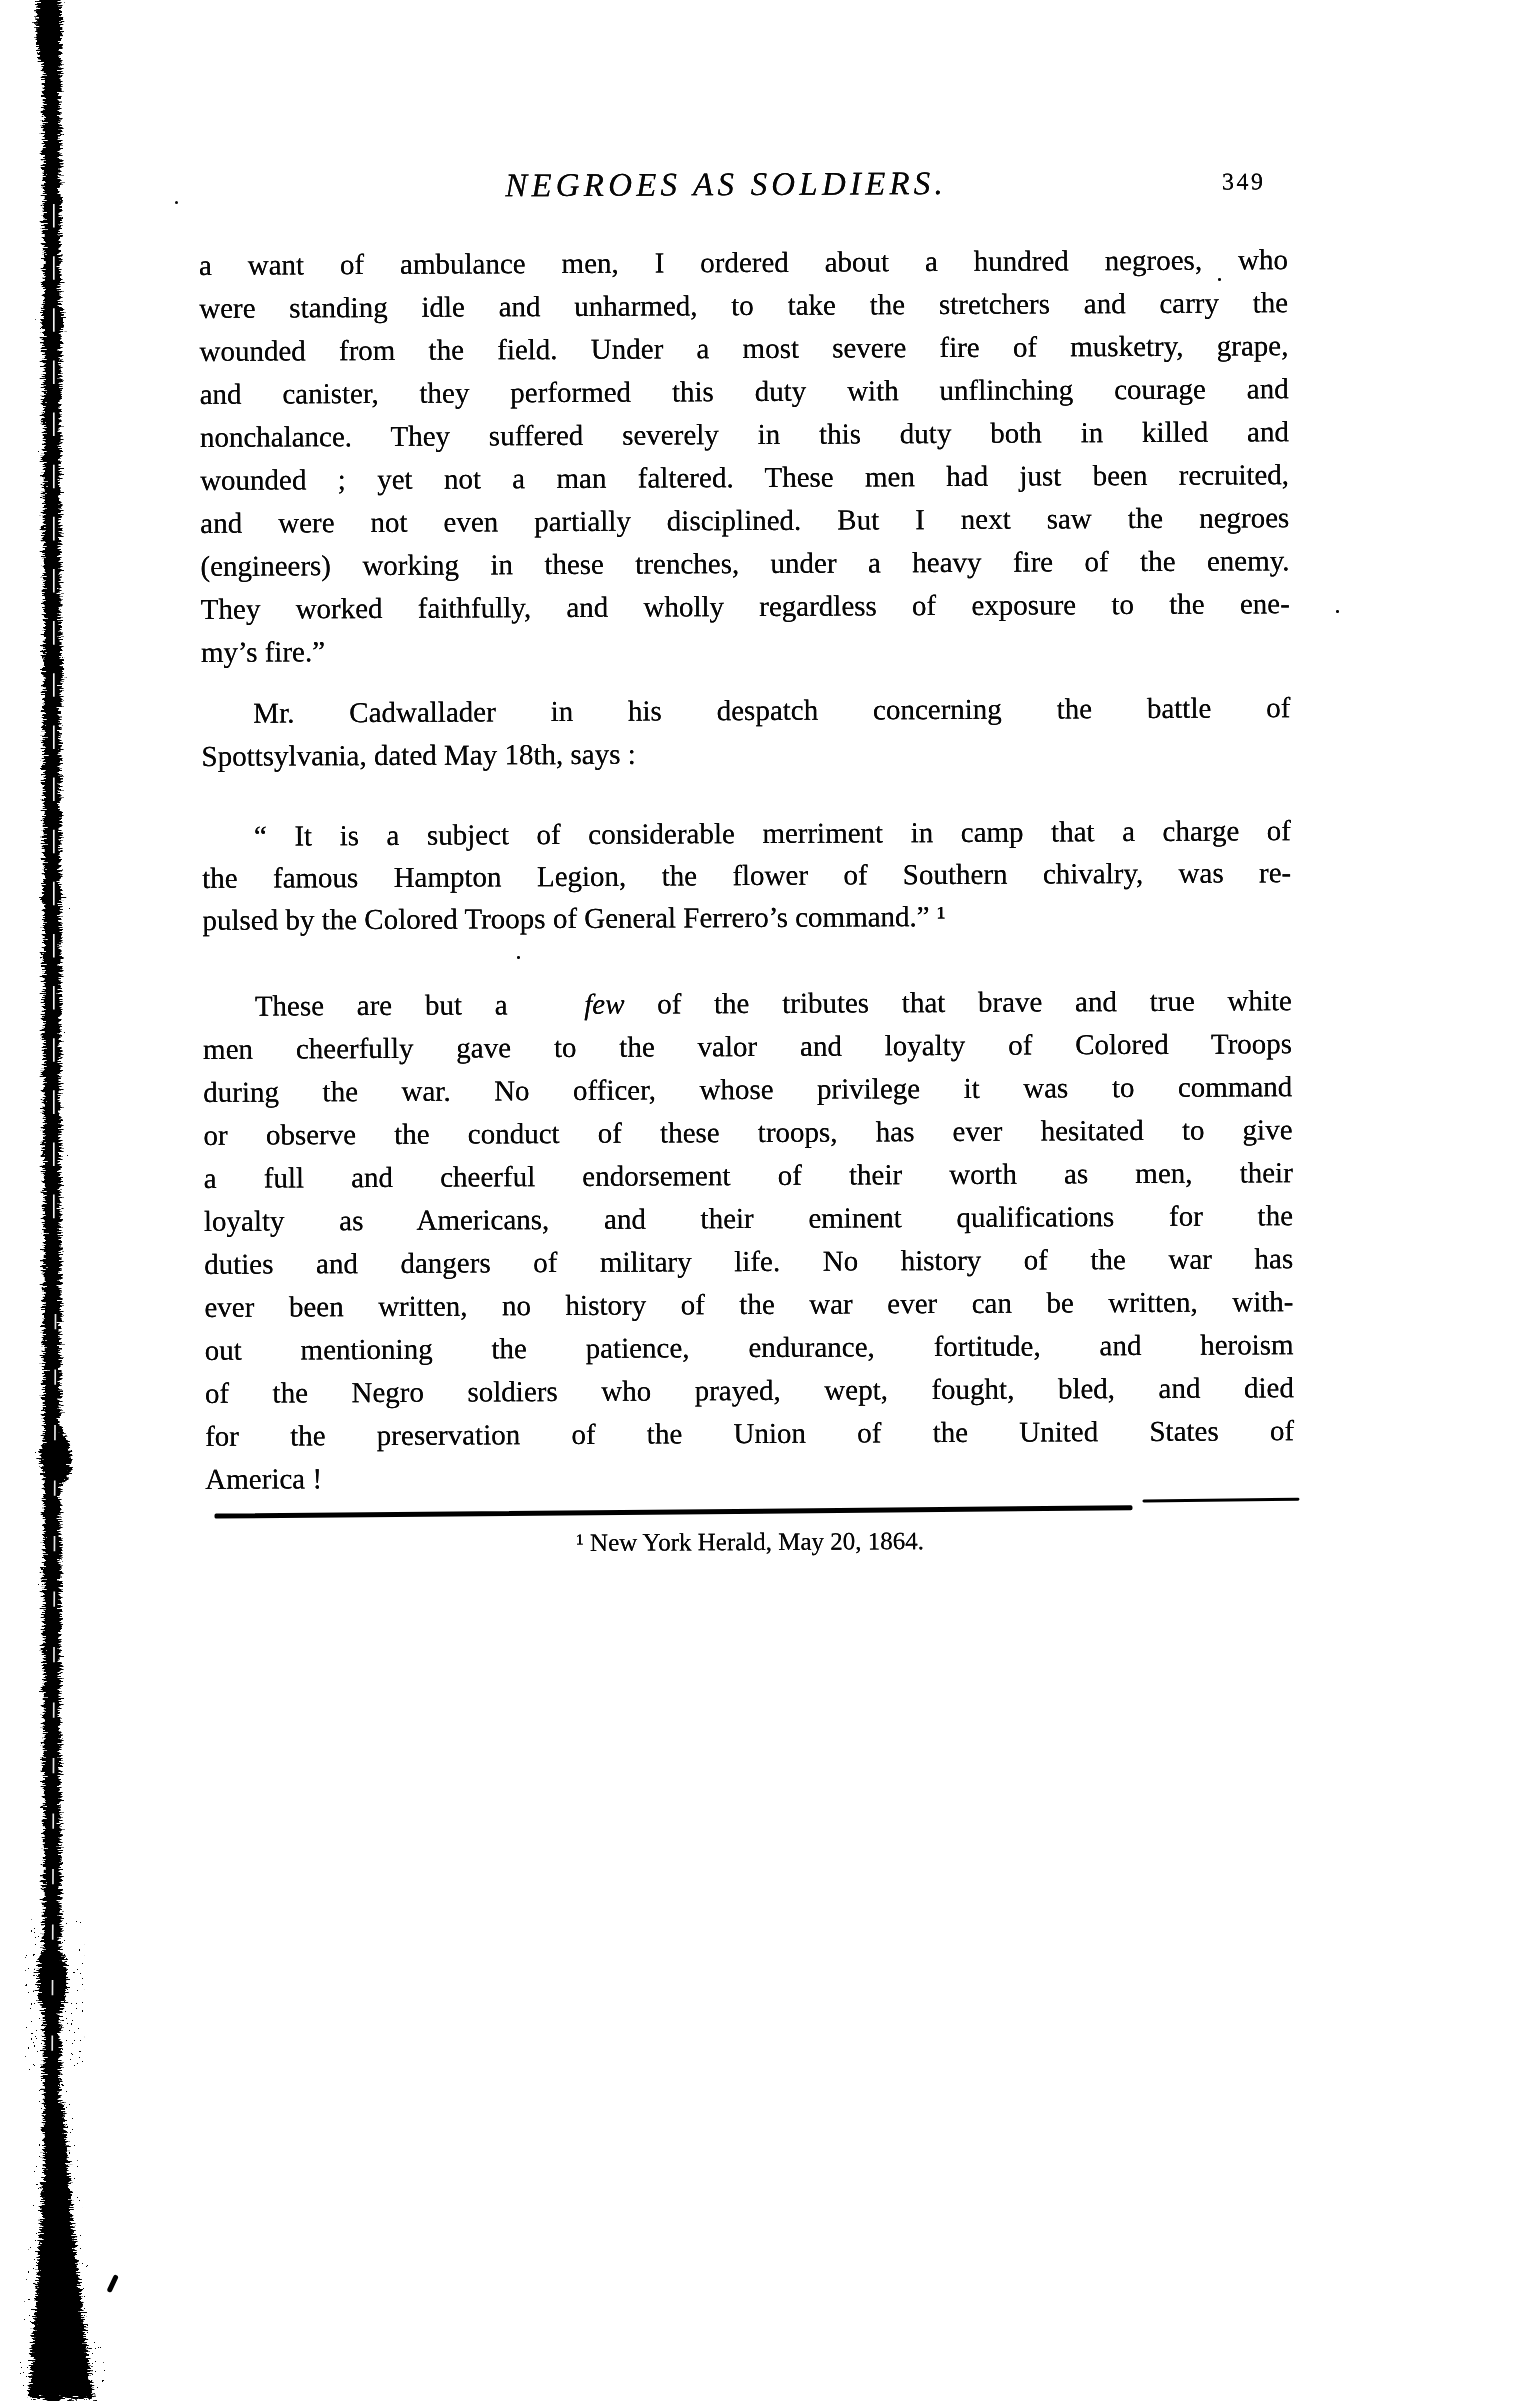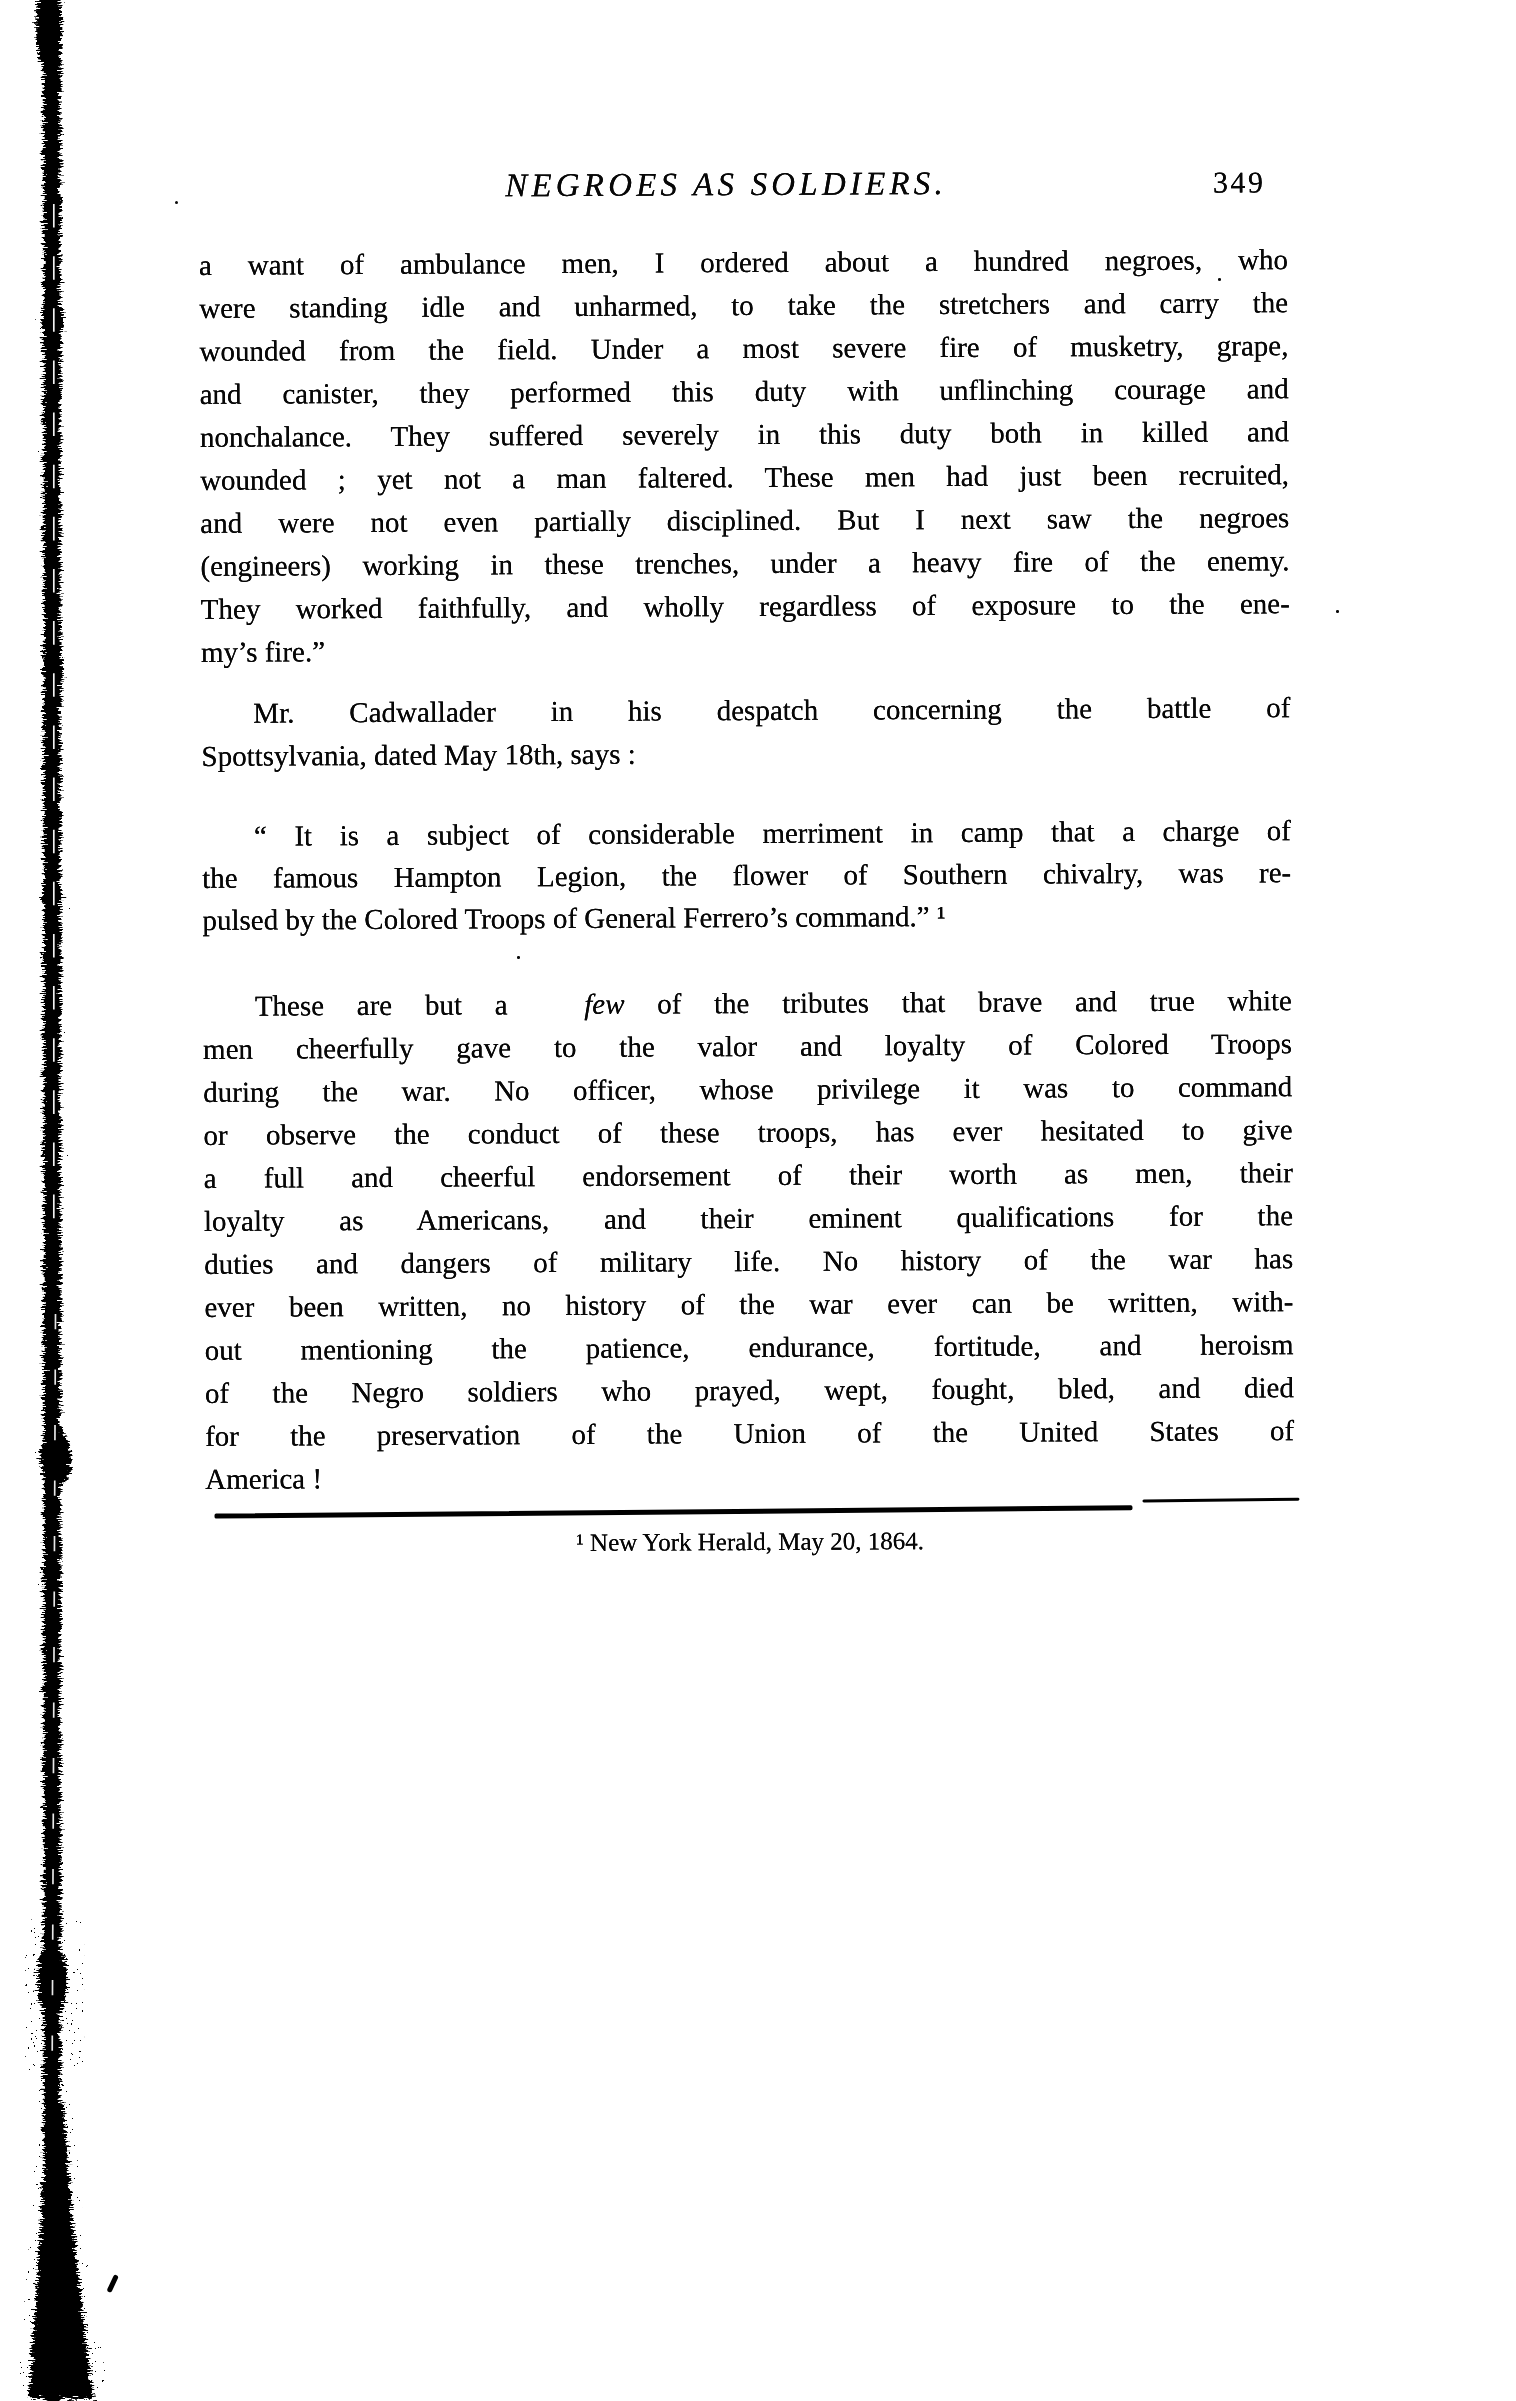--- a/index.html
+++ b/index.html
@@ -32,21 +32,21 @@
     text-align: center;
     font-style: italic;
     font-size: 33px;
     letter-spacing: 4.2px;
     line-height: 39px;
     text-shadow: 0 0 0.5px #000;
     white-space: nowrap;
   }
   .page-number {
     position: absolute; right: 22px; top: 0;
-    font-size: 30px;
+    font-size: 24px;
     line-height: 39px;
     letter-spacing: 2.5px;
     text-shadow: 0 0 0.5px #000;
   }
 
   .para {
     position: absolute; left: 202px; width: 1089px;
     font-size: 29px;
     text-shadow: 0 0 0.5px #000;
   }

